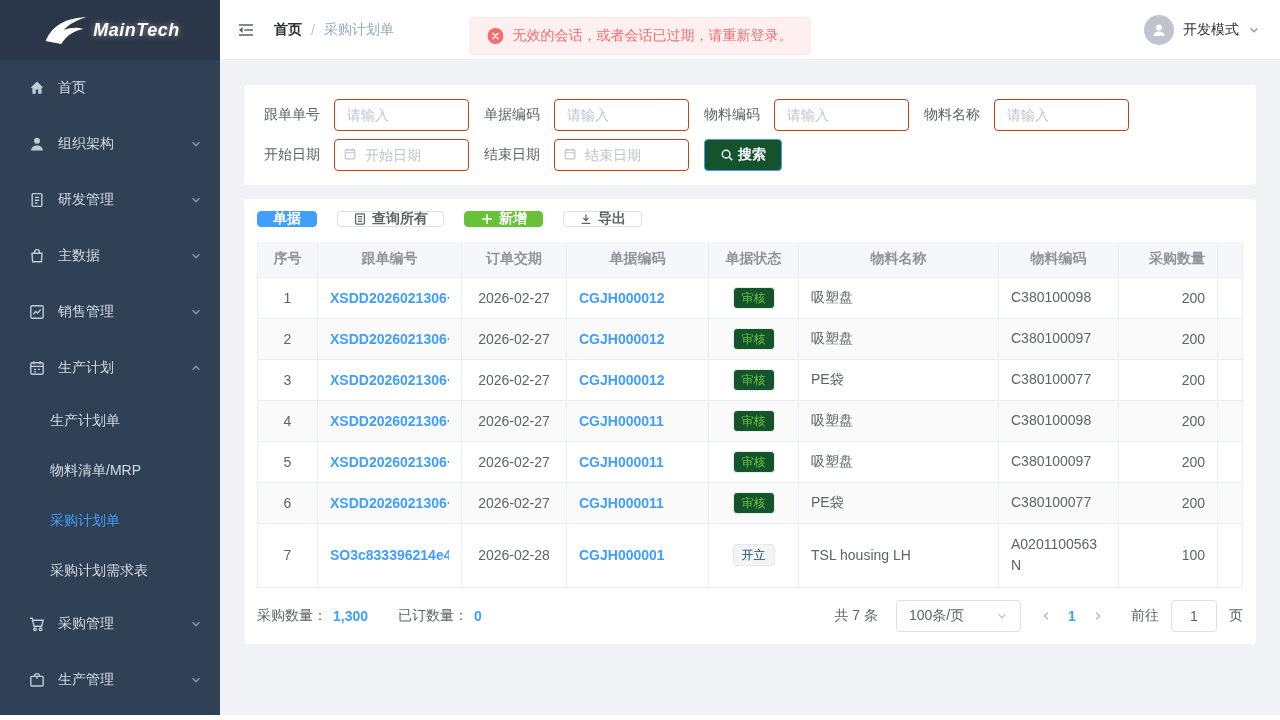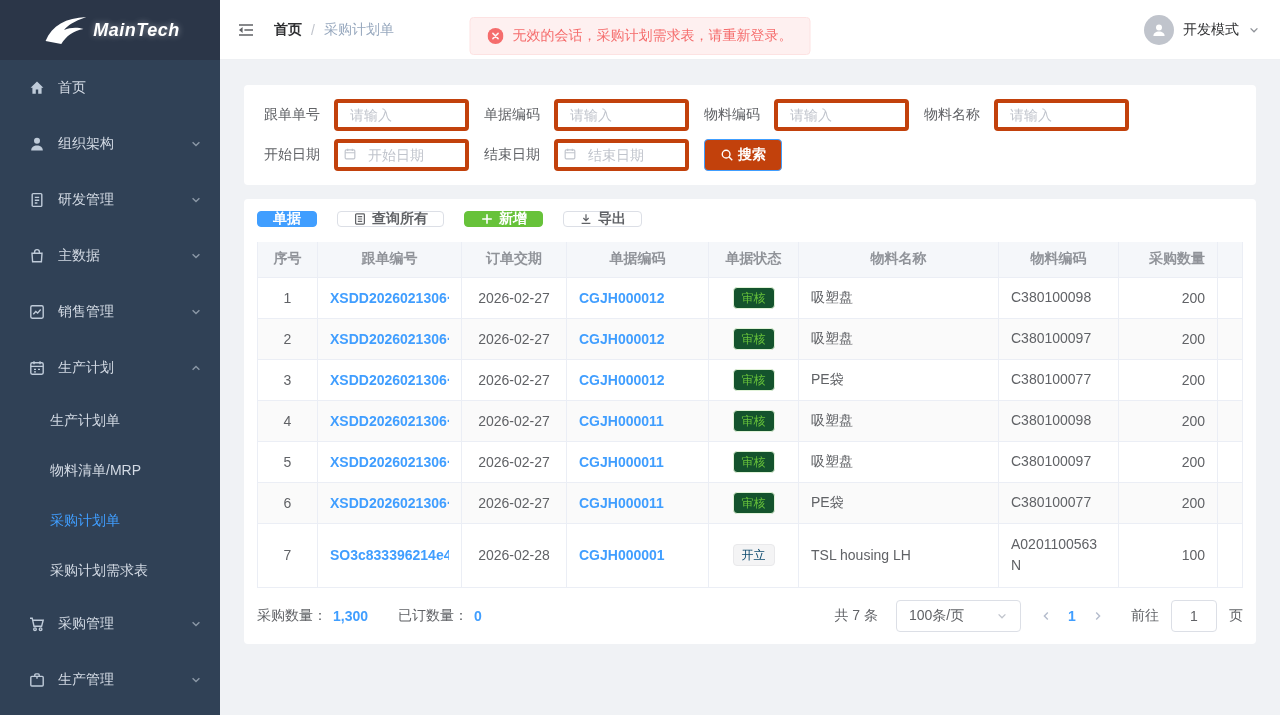--- a/index.html
+++ b/index.html
@@ -35,26 +35,26 @@
 
   
   .content { flex:1; padding:25px 24px 0; overflow:hidden; }
   .card { background:#fff; border-radius:4px; }
   .filter-card { padding:14px 20px; margin-bottom:14px; }
   .f-row { display:flex; align-items:center; }
   .f-row + .f-row { margin-top:8px; }
   .f-fields { display:flex; align-items:center; }
   .f-group { display:flex; align-items:center; margin-right:15px; }
   .f-label { width:56px; text-align:right; margin-right:14px; color:#606266; flex-shrink:0; }
-  .f-input { width:135px; height:32px; border:4px solid #c2410c; border-radius:4px; padding:0 12px; font-size:14px; color:#606266; outline:none; font-family:inherit; }
+  .f-input { width:135px; height:32px; border:1px solid #c2410c; border-radius:4px; padding:0 12px; font-size:14px; color:#606266; outline:none; font-family:inherit; }
   .f-input::placeholder { color:#c0c4cc; }
   .date-wrap { position:relative; }
   .date-wrap .cal-ic { position:absolute; left:9px; top:8px; pointer-events:none; }
   .date-wrap .f-input { padding-left:30px; }
-  .btn-search { height:32px; padding:0 15px; background:#c2410c; border:1px solid #409eff; color:#fff; border-radius:4px; font-size:14px; font-weight:bold; display:inline-flex; align-items:center; gap:4px; cursor:pointer; font-family:inherit; }
+  .btn-search { height:32px; padding:0 15px; background:#14532d; border:1px solid #409eff; color:#fff; border-radius:4px; font-size:14px; font-weight:bold; display:inline-flex; align-items:center; gap:4px; cursor:pointer; font-family:inherit; }
 
   
   .table-card { padding:12px 13px 0; }
   .toolbar { display:flex; align-items:center; margin-bottom:15px; }
   .btn { height:16px; padding:0 15px; border-radius:4px; font-size:14px; font-weight:bold; display:inline-flex; align-items:center; gap:5px; cursor:pointer; margin-right:20px; background:#fff; border:1px solid #dcdfe6; color:#606266; font-family:inherit; }
   .btn.primary { background:#409eff; border-color:#409eff; color:#fff; }
   .btn.success { background:#67c23a; border-color:#67c23a; color:#fff; }
   .table-wrap { width:100%; overflow:hidden; }
   table { border-collapse:collapse; table-layout:fixed; width:973px; font-size:14px; }
   th { height:35px; background:#f5f7fa; color:#909399; font-weight:bold; padding:0 12px; border-bottom:1px solid #ebeef5; border-right:1px solid #ebeef5; }
@@ -201,21 +201,21 @@
       <nav class="breadcrumb">
         <span class="bc-root">首页</span>
         <span class="bc-sep">/</span>
         <span class="bc-current">采购计划单</span>
       </nav>
       <div class="alert-toast">
         <svg width="16" height="16" viewBox="0 0 16 16">
           <circle cx="8" cy="8" r="8" fill="#f56c6c"></circle>
           <path d="M5.4 5.4 L10.6 10.6 M10.6 5.4 L5.4 10.6" stroke="#fef0f0" stroke-width="1.6" stroke-linecap="round"></path>
         </svg>
-        <span>无效的会话，采购计划需求表，请重新登录。</span>
+        <span>无效的会话，或者会话已过期，请重新登录。</span>
       </div>
       <div class="user-area">
         <span class="avatar">
           <svg width="18" height="18" viewBox="0 0 18 18">
             <circle cx="9" cy="6.4" r="3" fill="#ffffff"></circle>
             <path d="M3.4 15c0-3 2.5-4.6 5.6-4.6s5.6 1.6 5.6 4.6z" fill="#ffffff"></path>
           </svg>
         </span>
         <span class="user-mode">开发模式</span>
         <svg width="12" height="12" viewBox="0 0 12 12" fill="none" stroke="#909399" stroke-width="1.3">

